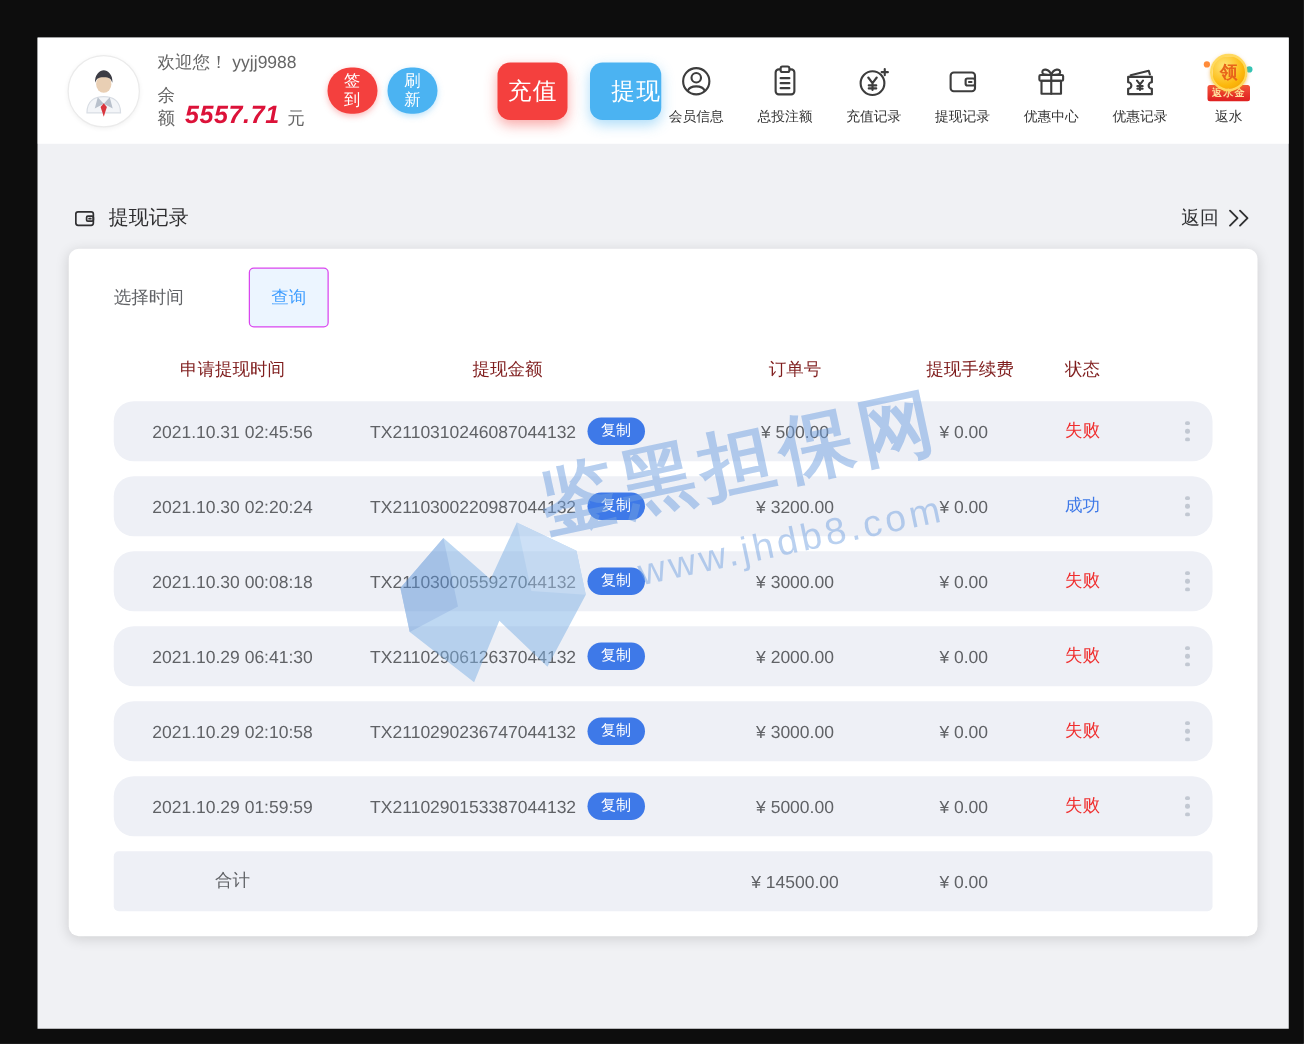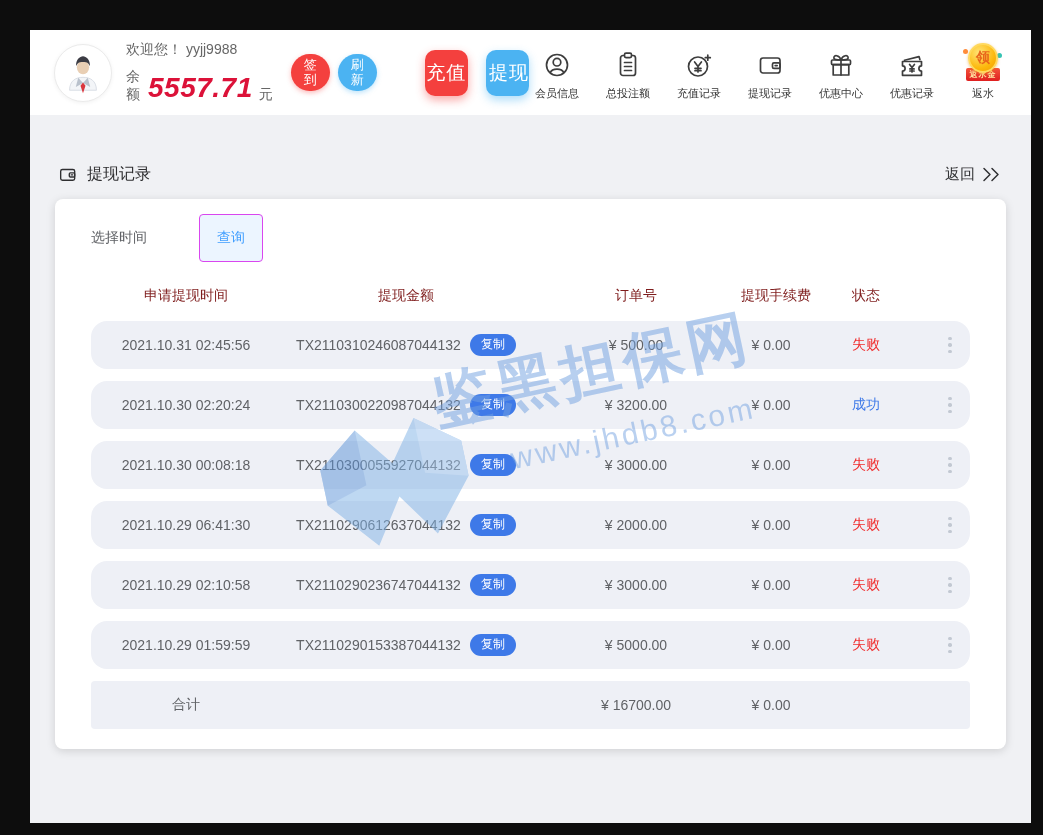--- a/index.html
+++ b/index.html
@@ -9,21 +9,21 @@
            background:#f0f1f4; overflow:hidden; }
 
   
   .topbar { height:85px; background:#fff; display:flex; align-items:center; padding:0 20px 0 24px; }
   .avatar { width:58px; height:58px; border-radius:50%; border:1px solid #ebebeb;
             background:#fff; display:flex; align-items:center; justify-content:center; flex:0 0 auto;
             box-shadow:0 1px 4px rgba(0,0,0,.06); }
   .welcome-block { margin-left:14px; }
   .welcome-line { font-size:14px; color:#666; }
   .balance-line { margin-top:9px; display:flex; align-items:flex-end; font-size:14px; color:#666; }
-  .balance-num { color:var(--balance,#dc1239); font-size:28px; font-weight:800; font-style:italic;
+  .balance-num { color:var(--balance,#dc1239); font-size:20px; font-weight:800; font-style:italic;
                  margin:0 6px 0 8px; letter-spacing:.5px; }
   .pill-col { display:flex; flex-direction:row; gap:8px; margin-left:18px; }
   .pill { border:none; color:#fff; font-size:13px; border-radius:999px; padding:4px 13px;
           cursor:pointer; line-height:1.1; }
   .pill.red { background:var(--accent-red,#f4403e); box-shadow:0 2px 5px rgba(244,64,62,.35); }
   .pill.blue { background:var(--accent-blue,#4bb3f2); box-shadow:0 2px 5px rgba(75,179,242,.35); }
   .big-btn { border:none; color:#fff; font-size:19px; width:72px; height:46px; border-radius:10px;
              cursor:pointer; letter-spacing:1px; }
   .big-btn.red { background:var(--accent-red,#f4403e); margin-left:48px; box-shadow:0 4px 10px rgba(244,64,62,.45); }
   .big-btn.blue { background:var(--accent-blue,#4bb3f2); margin-left:18px; box-shadow:0 4px 10px rgba(75,179,242,.45);text-align:right; }
@@ -342,20 +342,20 @@
             <i></i>
             <i></i>
             <i></i>
           </div>
       </div>
       </div>
 
     <div class="tbl-total">
       <div class="cell">合计</div>
       <div class="cell"></div>
-      <div class="cell">¥ 16700.00</div>
+      <div class="cell">¥ 14500.00</div>
       <div class="cell">¥ 0.00</div>
       <div class="cell"></div>
         <div class="cell"></div>
     </div>
 
   </div>
 </div>
 
 </body></html>

